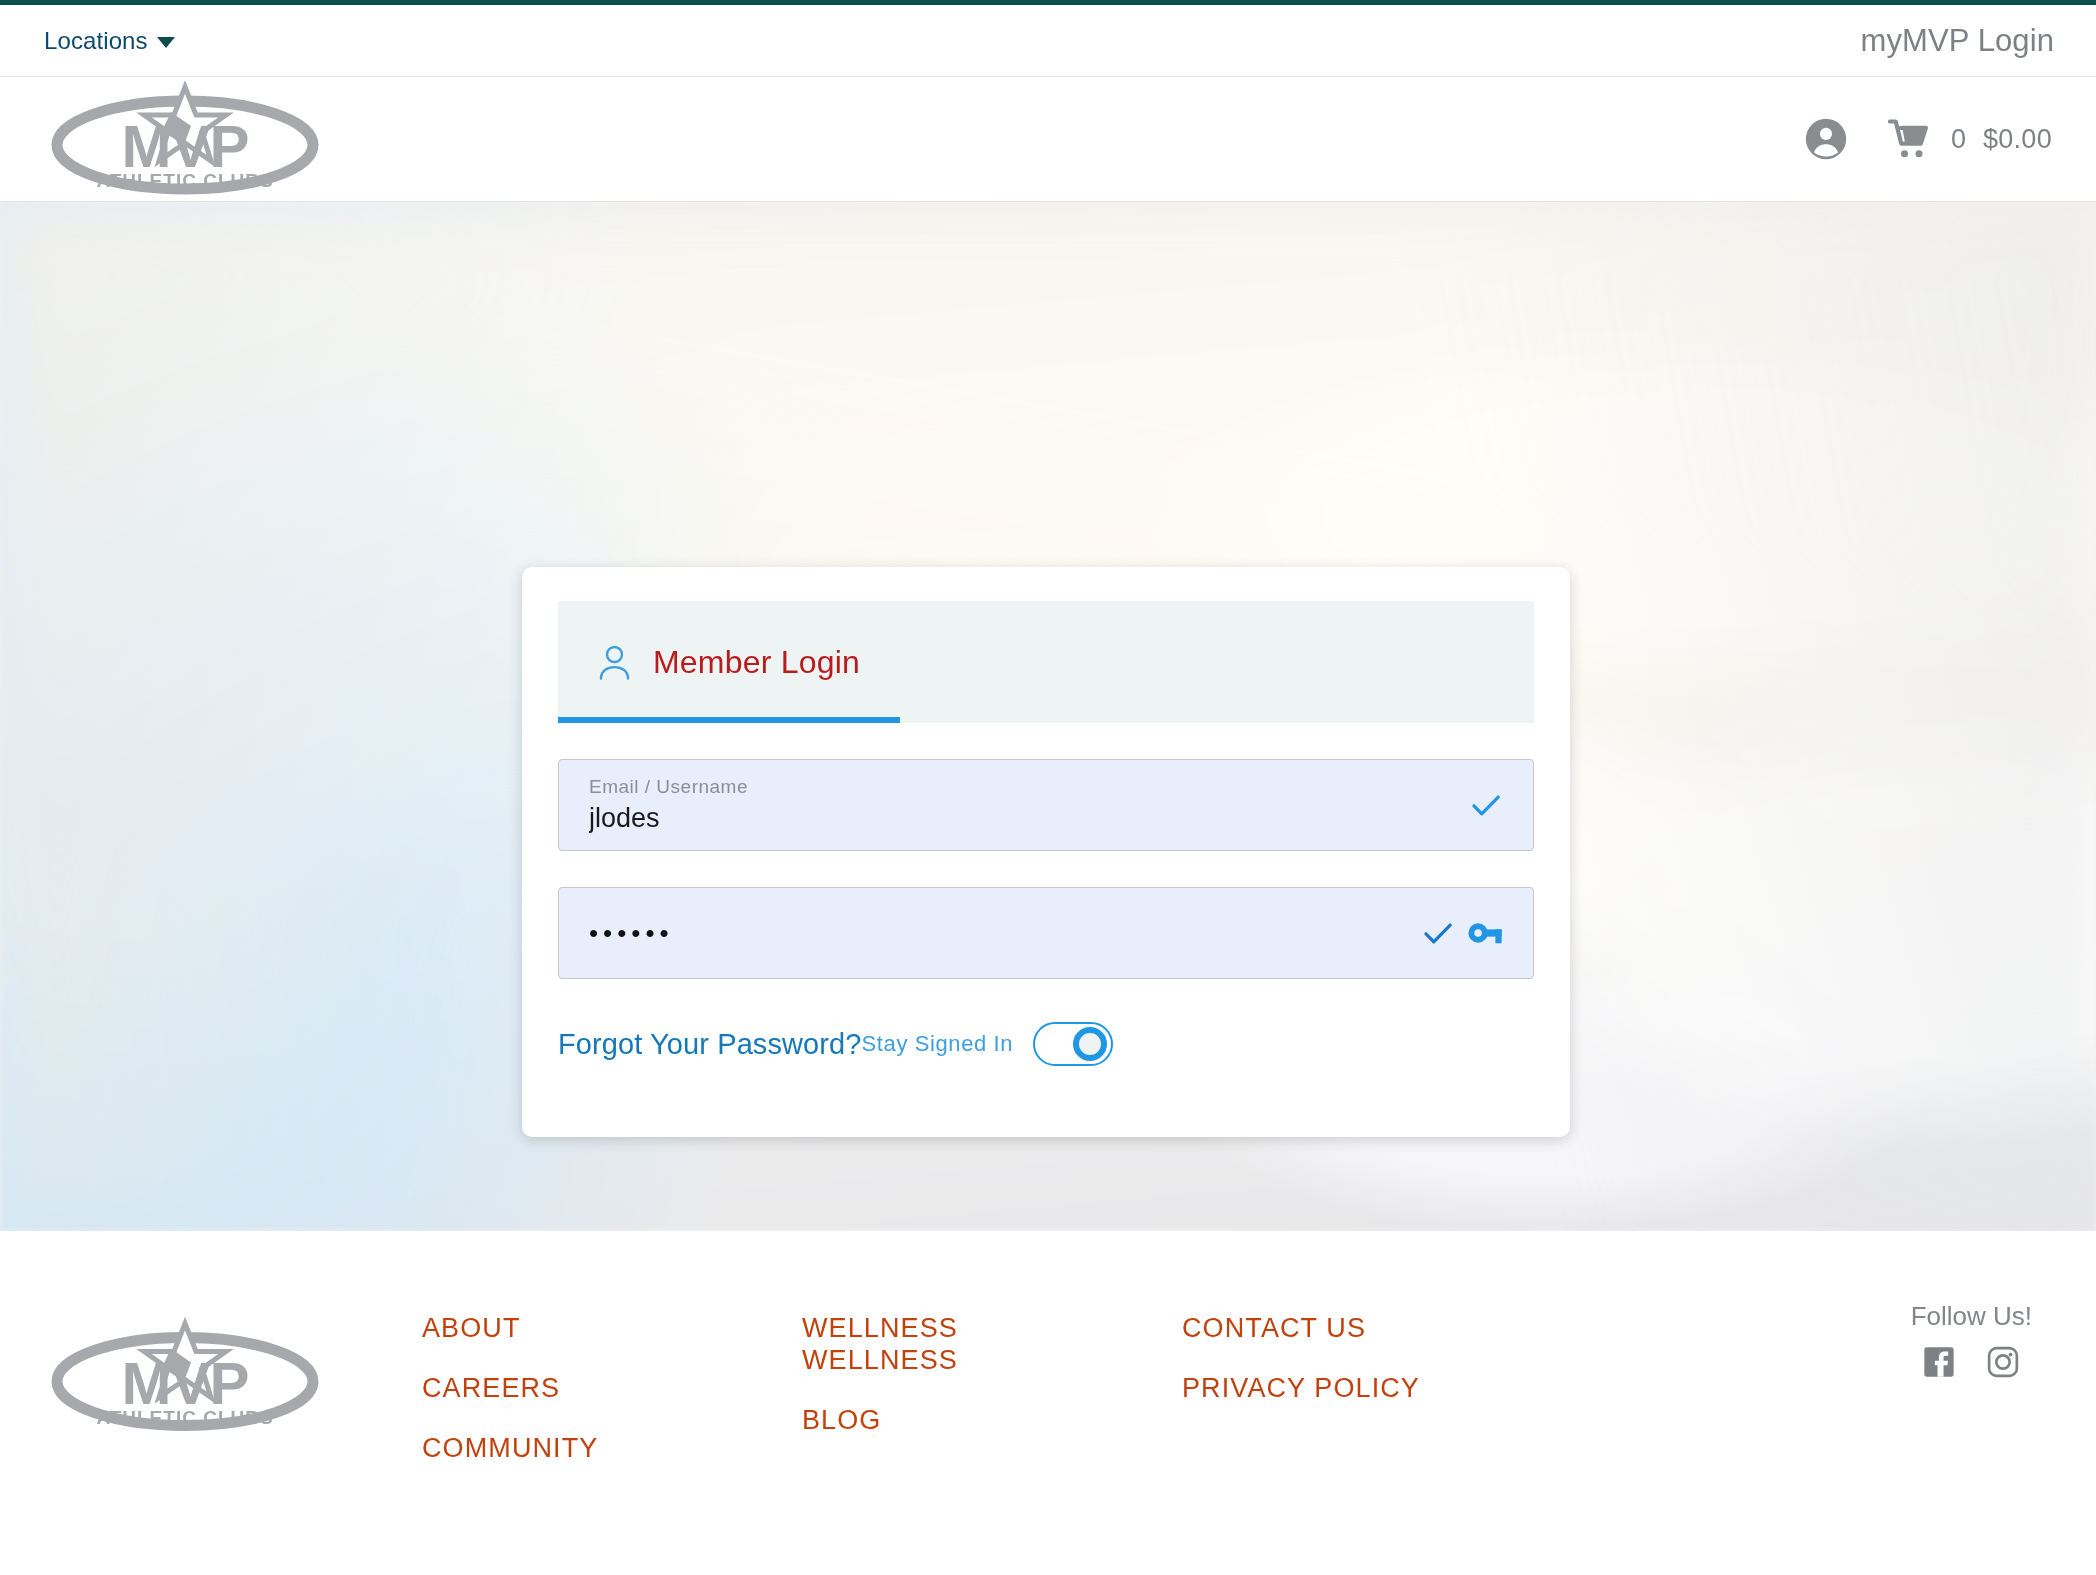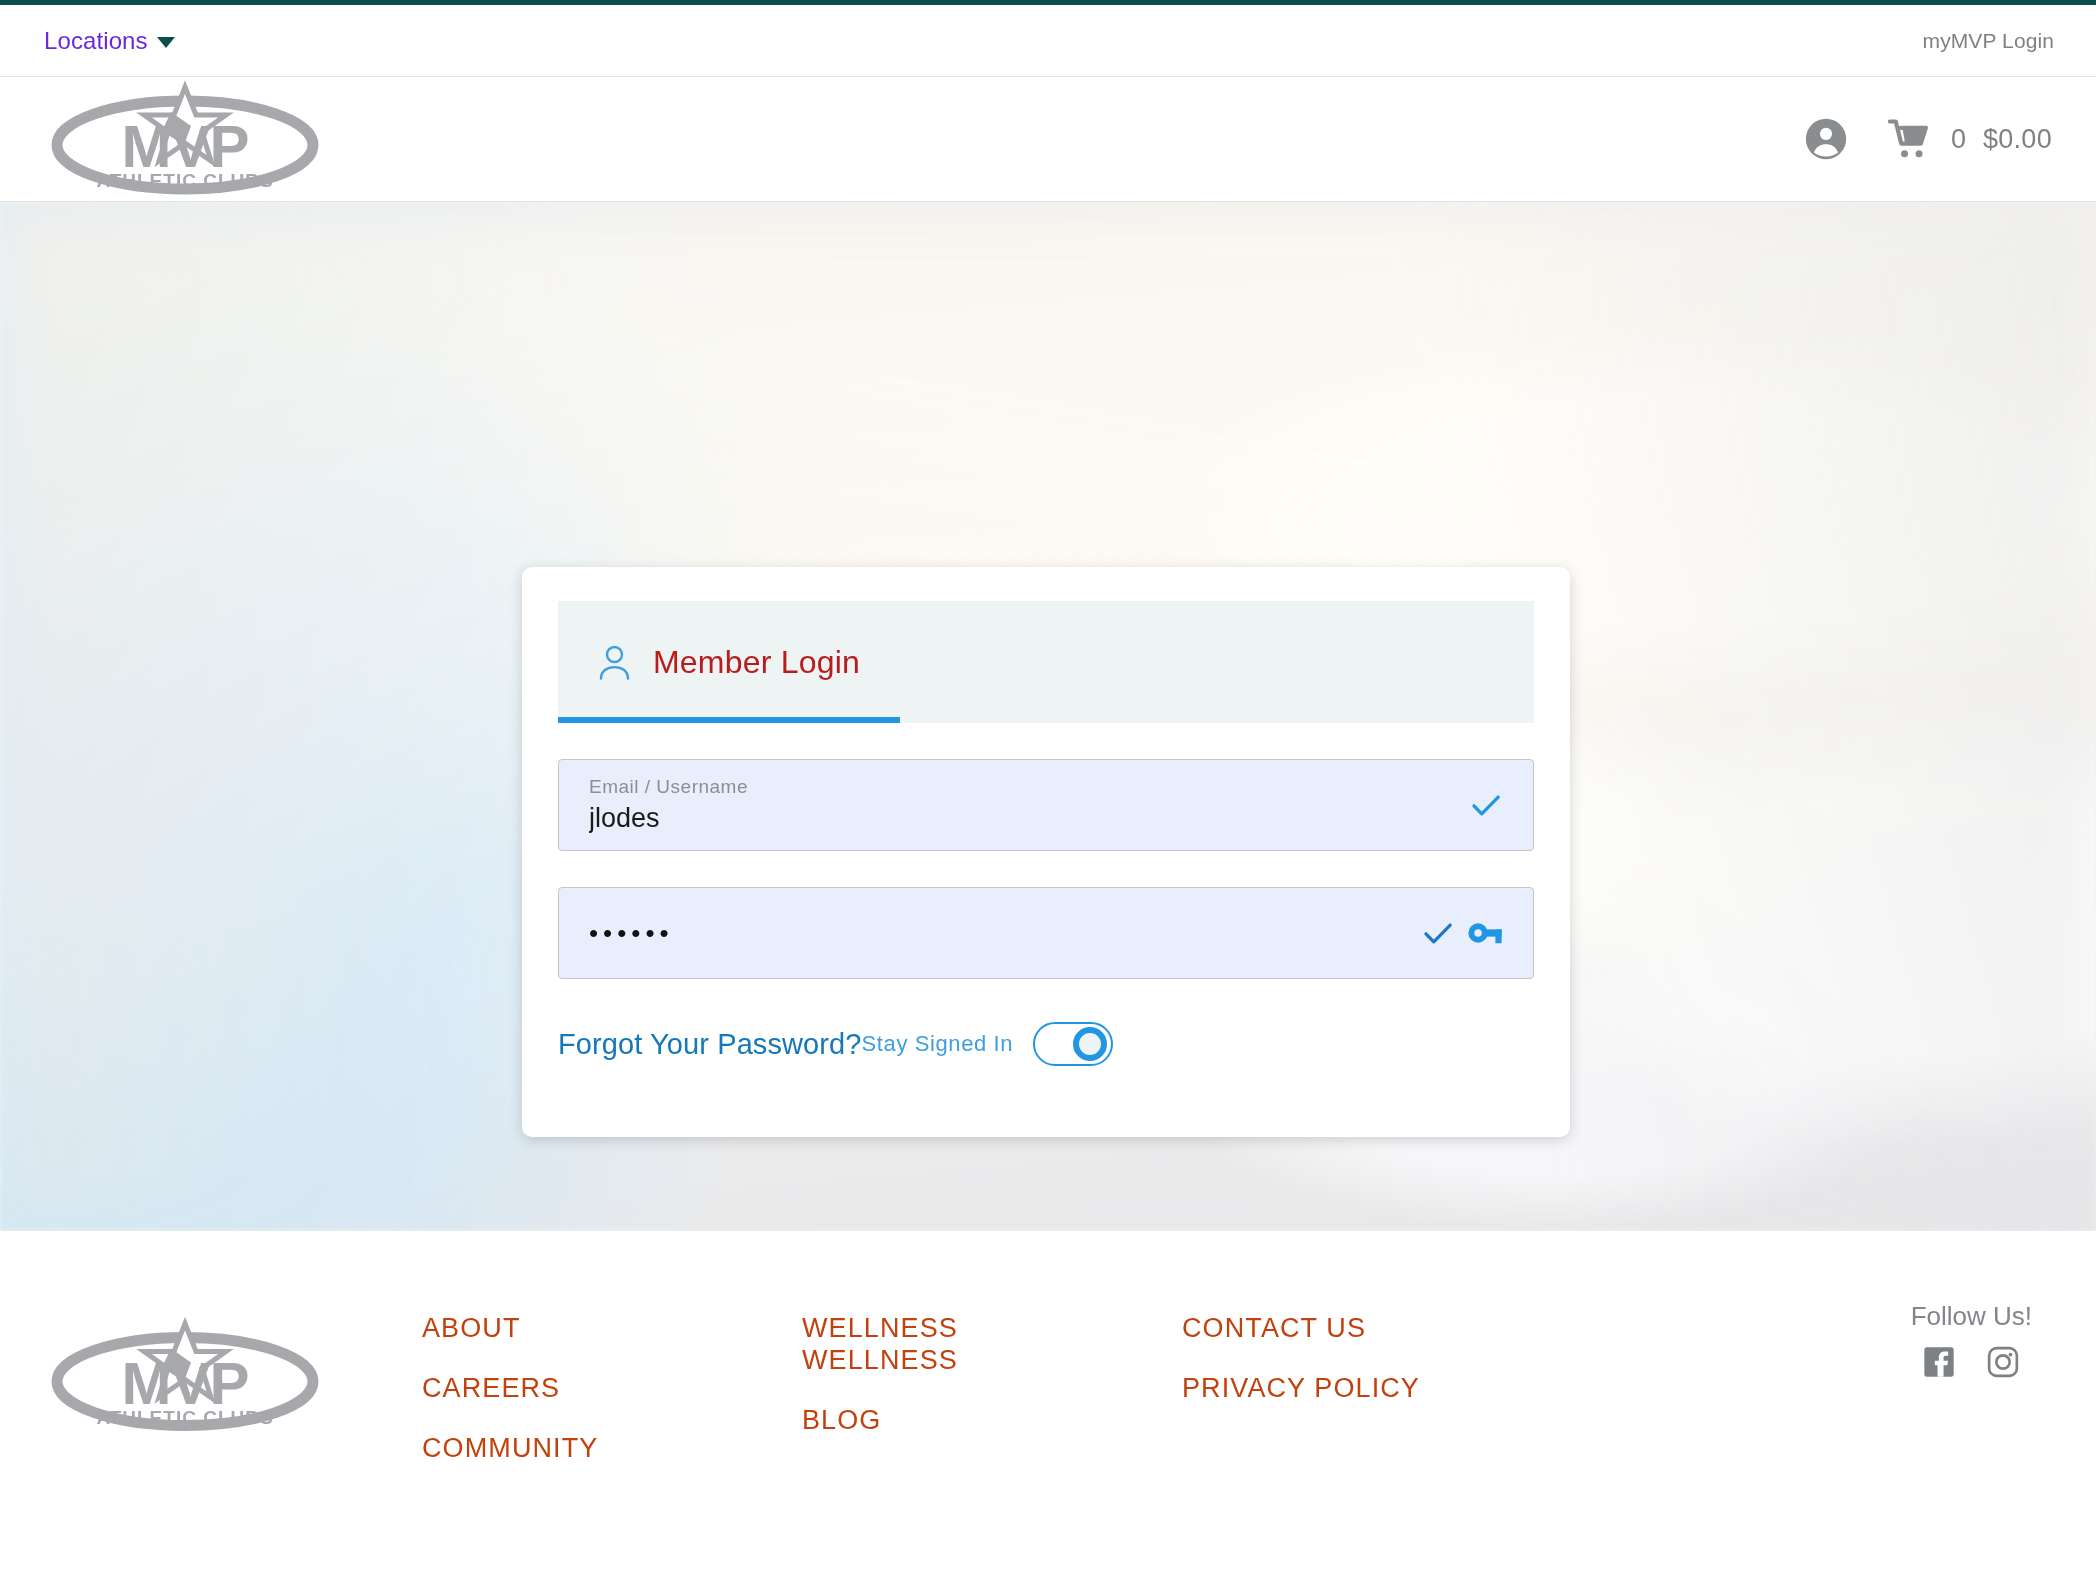--- a/index.html
+++ b/index.html
@@ -22,36 +22,36 @@
     border-bottom: 1px solid #e3e3e3;
     display: flex;
     align-items: center;
     justify-content: space-between;
     padding: 0 42px 0 44px;
   }
   .locations {
     display: flex;
     align-items: center;
     gap: 9px;
-    color: #6d28d9;
+    color: #0c4a6e;
     font-size: 24px;
     font-weight: 300;
     letter-spacing: .1px;
     cursor: pointer;
   }
   .caret-down {
     width: 0; height: 0;
     border-left: 9px solid transparent;
     border-right: 9px solid transparent;
     border-top: 11px solid #0c4e4e;
     margin-top: 3px;
   }
   .mymvp-login {
     color: #7e8183;
-    font-size: 21px;
+    font-size: 31px;
     font-weight: 400;
     letter-spacing: .1px;
     cursor: pointer;
   }
 
   
   .masthead {
     height: 125px;
     background: #ffffff;
     border-bottom: 1px solid #e3e3e3;

